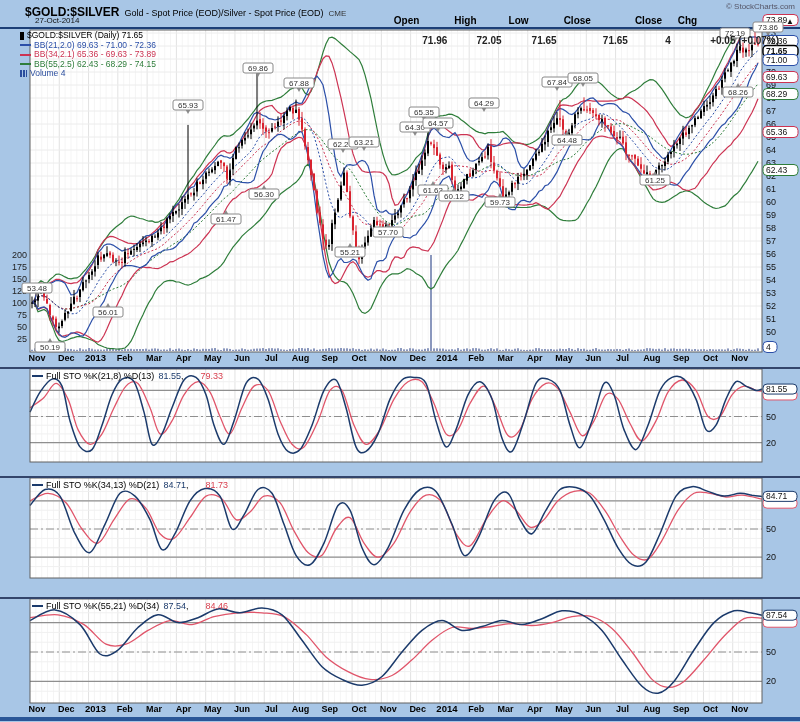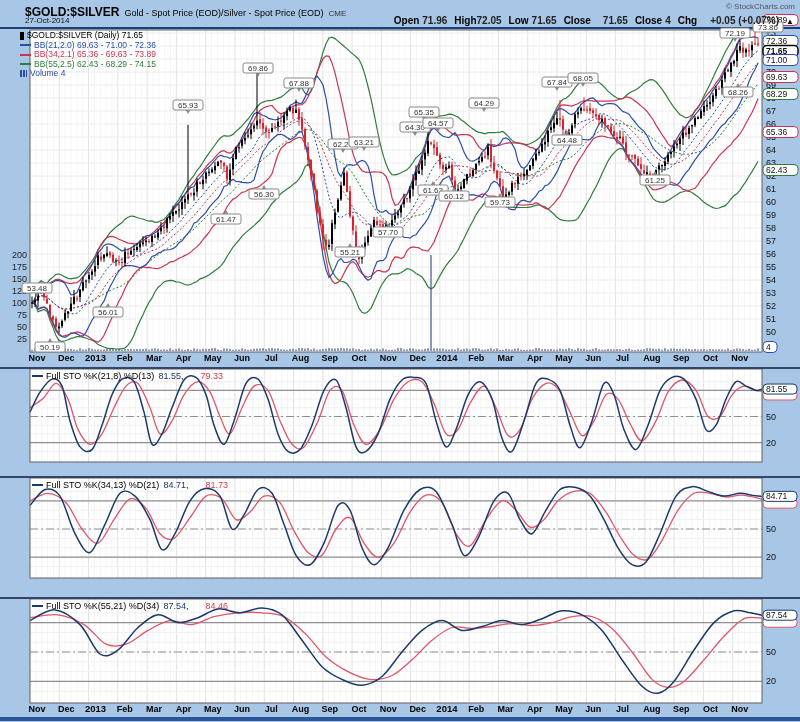--- a/index.html
+++ b/index.html
@@ -4,26 +4,26 @@
 <style>
   html,body{margin:0;padding:0;background:#a8c6e6;}
   #stage{position:relative;width:800px;height:722px;background:#a8c6e6;overflow:hidden;
          font-family:"Liberation Sans",sans-serif;}
   #chart-svg{position:absolute;left:0;top:0;}
   svg text{font-family:"Liberation Sans",sans-serif;}
   .hdr-title{position:absolute;left:25px;top:2px;white-space:nowrap;}
   .sym{font-size:12px;font-weight:bold;color:#000;}
   .desc{font-size:9px;color:#000;margin-left:5px;}
   .exch{font-size:8px;color:#333;margin-left:5px;}
-  .date-row{position:absolute;left:25px;top:16px;font-size:8px;color:#111;}
+  .date-row{position:absolute;left:35px;top:16px;font-size:8px;color:#111;}
   .credit{position:absolute;right:5px;top:2px;font-size:8px;color:#556;}
   .ohlc{position:absolute;right:6px;top:15px;display:flex;gap:7px;font-size:10px;color:#111;
         align-items:baseline;white-space:nowrap;}
   .ohlc b{font-weight:bold;color:#000;}
-  .ohlc .val{font-weight:bold;color:#222;}
+  .ohlc .val{font-weight:bold;color:#222;margin-top:20px;}
   .legend{position:absolute;left:20px;top:31px;line-height:9.5px;white-space:nowrap;}
   .lg-row{font-size:8.5px;display:flex;align-items:center;height:9.5px;}
   .candle-ico{display:inline-block;width:4px;height:8px;background:#000;margin-right:3px;}
   .vol-ico{display:inline-block;width:7px;height:7px;margin-right:3px;
            background:linear-gradient(to right,#2a4d9e 0 2px,transparent 2px 3px,#2a4d9e 3px 5px,transparent 5px 6px,#2a4d9e 6px 7px);}
   .dash{display:inline-block;width:11px;height:2px;margin-right:3px;}
   .plegend{position:absolute;left:32px;font-size:9px;white-space:nowrap;display:flex;align-items:center;color:#000;}
   .plegend .kv{color:#1b3a6b;margin-left:4px;}
   .plegend .dv{color:#d8404f;margin-left:17px;}
 </style>

